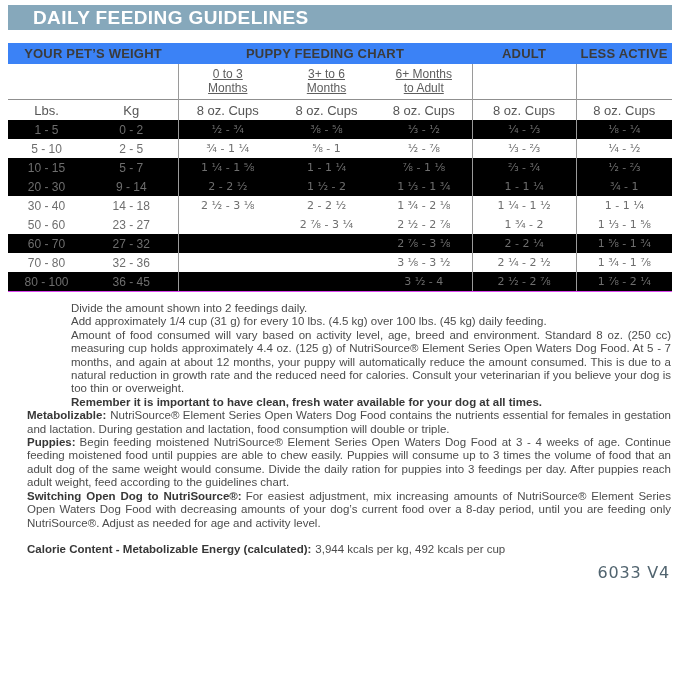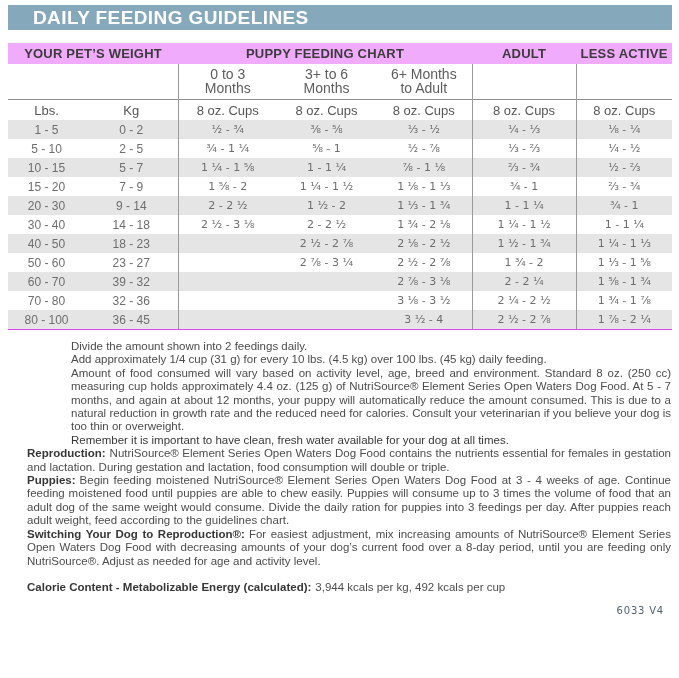--- a/index.html
+++ b/index.html
@@ -5,37 +5,37 @@
   html,body{margin:0;padding:0;}
   body{
     width:679px;height:678px;background:#ffffff;position:relative;overflow:hidden;
     font-family:"Liberation Sans",sans-serif;
   }
   .titlebar{margin:5px 7px 0 8px;height:25px;background:#86a8bb;display:flex;align-items:center;}
   .titlebar h1{margin:0 0 0 25px;font-size:19px;font-weight:bold;color:#ffffff;letter-spacing:0.4px;}
 
   table.feed{border-collapse:collapse;table-layout:fixed;width:664px;margin:13px 0 0 8px;}
   table.feed td{padding:0;text-align:center;vertical-align:middle;overflow:hidden;}
-  tr.band td{background:#f0abfc;height:21px;font-weight:bold;font-size:13px;color:#3b3b3b;letter-spacing:0.2px;}
-  tr.months td{height:35px;font-size:14px;color:#5d5d5d;line-height:13.5px;white-space:pre-line;}
+  tr.band td{background:#3b82f6;height:21px;font-weight:bold;font-size:13px;color:#3b3b3b;letter-spacing:0.2px;}
+  tr.months td{height:35px;font-size:12px;color:#5d5d5d;line-height:13.5px;white-space:pre-line;text-decoration:underline;}
   tr.units td{height:20px;font-size:13px;color:#565656;border-top:1px solid #8f8f8f;}
   tr.data td{height:19px;font-size:12px;color:#6e6e6e;}
   tr.data td.val{font-family:"DejaVu Sans",sans-serif;font-size:11px;}
-  tr.stripe td{background:#e5e5e5;}
+  tr.stripe td{background:#000000;}
   td.bl{border-left:1px solid #9a9a9a;}
   tr.last td{border-bottom:1px solid #d946ef;}
 
   .text{margin:10px 8px 0 27px;font-size:11.5px;line-height:13.4px;color:#4c4c4c;text-align:justify;}
   .text p{margin:0;}
   .block{margin-top:13px;}
   .block:first-child{margin-top:0;margin-left:44px;}
-  .bold-line{font-weight:normal;color:#373737;}
+  .bold-line{font-weight:bold;color:#373737;}
   .lead{font-weight:bold;color:#373737;margin-right:4px;}
-  .footer{text-align:right;margin-top:10px;margin-right:7px;color:#51646f;
-          font-family:"DejaVu Sans",sans-serif;font-size:10px;letter-spacing:0.8px;}
+  .footer{text-align:right;margin-top:10px;margin-right:1px;color:#51646f;
+          font-family:"DejaVu Sans",sans-serif;font-size:16px;letter-spacing:0.8px;}
 </style>
 </head>
 <body>
 
 <header class="titlebar">
   <h1>DAILY FEEDING GUIDELINES</h1>
 </header>
 
 <table class="feed">
   <colgroup>
@@ -95,68 +95,50 @@
   </tr>
   <tr class="data stripe">
     <td>10 - 15</td>
     <td>5 - 7</td>
     <td class="bl val">1 ¹⁄₄ - 1 ⁵⁄₈</td>
     <td class="val">1 - 1 ¹⁄₄</td>
     <td class="val">⁷⁄₈ - 1 ¹⁄₈</td>
     <td class="bl val">²⁄₃ - ³⁄₄</td>
     <td class="bl val">¹⁄₂ - ²⁄₃</td>
   </tr>
-  <tr class="data">
-    <td>15 - 20</td>
-    <td>7 - 9</td>
-    <td class="bl val">1 ⁵⁄₈ - 2</td>
-    <td class="val">1 ¹⁄₄ - 1 ¹⁄₂</td>
-    <td class="val">1 ¹⁄₈ - 1 ¹⁄₃</td>
-    <td class="bl val">³⁄₄ - 1</td>
-    <td class="bl val">²⁄₃ - ³⁄₄</td>
-  </tr>
   <tr class="data stripe">
     <td>20 - 30</td>
     <td>9 - 14</td>
     <td class="bl val">2 - 2 ¹⁄₂</td>
     <td class="val">1 ¹⁄₂ - 2</td>
     <td class="val">1 ¹⁄₃ - 1 ³⁄₄</td>
     <td class="bl val">1 - 1 ¹⁄₄</td>
     <td class="bl val">³⁄₄ - 1</td>
   </tr>
   <tr class="data">
     <td>30 - 40</td>
     <td>14 - 18</td>
     <td class="bl val">2 ¹⁄₂ - 3 ¹⁄₈</td>
     <td class="val">2 - 2 ¹⁄₂</td>
     <td class="val">1 ³⁄₄ - 2 ¹⁄₈</td>
     <td class="bl val">1 ¹⁄₄ - 1 ¹⁄₂</td>
     <td class="bl val">1 - 1 ¹⁄₄</td>
   </tr>
-  <tr class="data stripe">
-    <td>40 - 50</td>
-    <td>18 - 23</td>
-    <td class="bl val"></td>
-    <td class="val">2 ¹⁄₂ - 2 ⁷⁄₈</td>
-    <td class="val">2 ¹⁄₈ - 2 ¹⁄₂</td>
-    <td class="bl val">1 ¹⁄₂ - 1 ³⁄₄</td>
-    <td class="bl val">1 ¹⁄₄ - 1 ¹⁄₃</td>
-  </tr>
   <tr class="data">
     <td>50 - 60</td>
     <td>23 - 27</td>
     <td class="bl val"></td>
     <td class="val">2 ⁷⁄₈ - 3 ¹⁄₄</td>
     <td class="val">2 ¹⁄₂ - 2 ⁷⁄₈</td>
     <td class="bl val">1 ³⁄₄ - 2</td>
     <td class="bl val">1 ¹⁄₃ - 1 ⁵⁄₈</td>
   </tr>
   <tr class="data stripe">
     <td>60 - 70</td>
-    <td>39 - 32</td>
+    <td>27 - 32</td>
     <td class="bl val"></td>
     <td class="val"></td>
     <td class="val">2 ⁷⁄₈ - 3 ¹⁄₈</td>
     <td class="bl val">2 - 2 ¹⁄₄</td>
     <td class="bl val">1 ⁵⁄₈ - 1 ³⁄₄</td>
   </tr>
   <tr class="data">
     <td>70 - 80</td>
     <td>32 - 36</td>
     <td class="bl val"></td>
@@ -178,24 +160,24 @@
   </table>
 
 <div class="text">
   <div class="block">
     <p>Divide the amount shown into 2 feedings daily.</p>
     <p>Add approximately 1/4 cup (31 g) for every 10 lbs. (4.5 kg) over 100 lbs. (45 kg) daily feeding.</p>
     <p>Amount of food consumed will vary based on activity level, age, breed and environment. Standard 8 oz. (250 cc) measuring cup holds approximately 4.4 oz. (125 g) of NutriSource® Element Series Open Waters Dog Food. At 5 - 7 months, and again at about 12 months, your puppy will automatically reduce the amount consumed. This is due to a natural reduction in growth rate and the reduced need for calories. Consult your veterinarian if you believe your dog is too thin or overweight.</p>
     <p class="bold-line">Remember it is important to have clean, fresh water available for your dog at all times.</p>
   </div>
 
-  <p class="block"><span class="lead">Reproduction:</span><span>NutriSource® Element Series Open Waters Dog Food contains the nutrients essential for females in gestation and lactation. During gestation and lactation, food consumption will double or triple.</span></p>
+  <p class="block"><span class="lead">Metabolizable:</span><span>NutriSource® Element Series Open Waters Dog Food contains the nutrients essential for females in gestation and lactation. During gestation and lactation, food consumption will double or triple.</span></p>
 
   <p class="block"><span class="lead">Puppies:</span><span>Begin feeding moistened NutriSource® Element Series Open Waters Dog Food at 3 - 4 weeks of age. Continue feeding moistened food until puppies are able to chew easily. Puppies will consume up to 3 times the volume of food that an adult dog of the same weight would consume. Divide the daily ration for puppies into 3 feedings per day. After puppies reach adult weight, feed according to the guidelines chart.</span></p>
 
-  <p class="block"><span class="lead">Switching Your Dog to Reproduction®:</span><span>For easiest adjustment, mix increasing amounts of NutriSource® Element Series Open Waters Dog Food with decreasing amounts of your dog’s current food over a 8-day period, until you are feeding only NutriSource®. Adjust as needed for age and activity level.</span></p>
+  <p class="block"><span class="lead">Switching Open Dog to NutriSource®:</span><span>For easiest adjustment, mix increasing amounts of NutriSource® Element Series Open Waters Dog Food with decreasing amounts of your dog’s current food over a 8-day period, until you are feeding only NutriSource®. Adjust as needed for age and activity level.</span></p>
 
   <div class="block">
     <p><span class="lead">Calorie Content - Metabolizable Energy (calculated):</span><span>3,944 kcals per kg, 492 kcals per cup</span></p>
   </div>
 
   <div class="footer">6033 V4</div>
 </div>
 
 </body></html>

